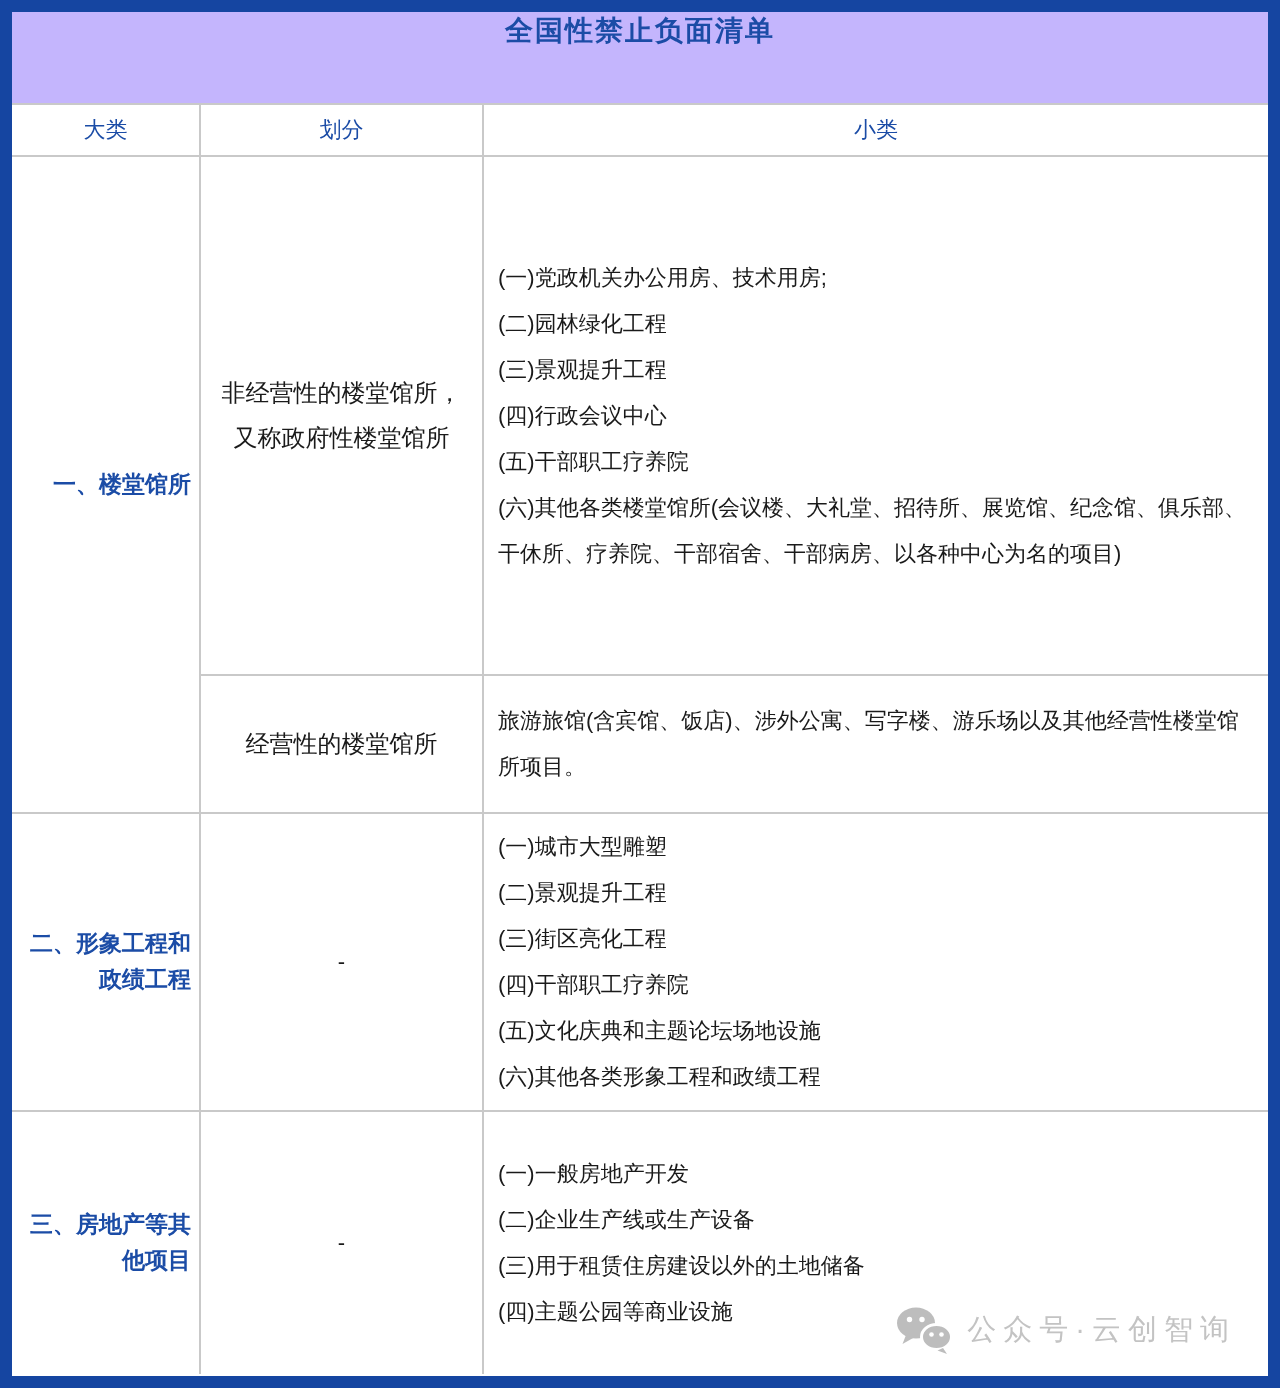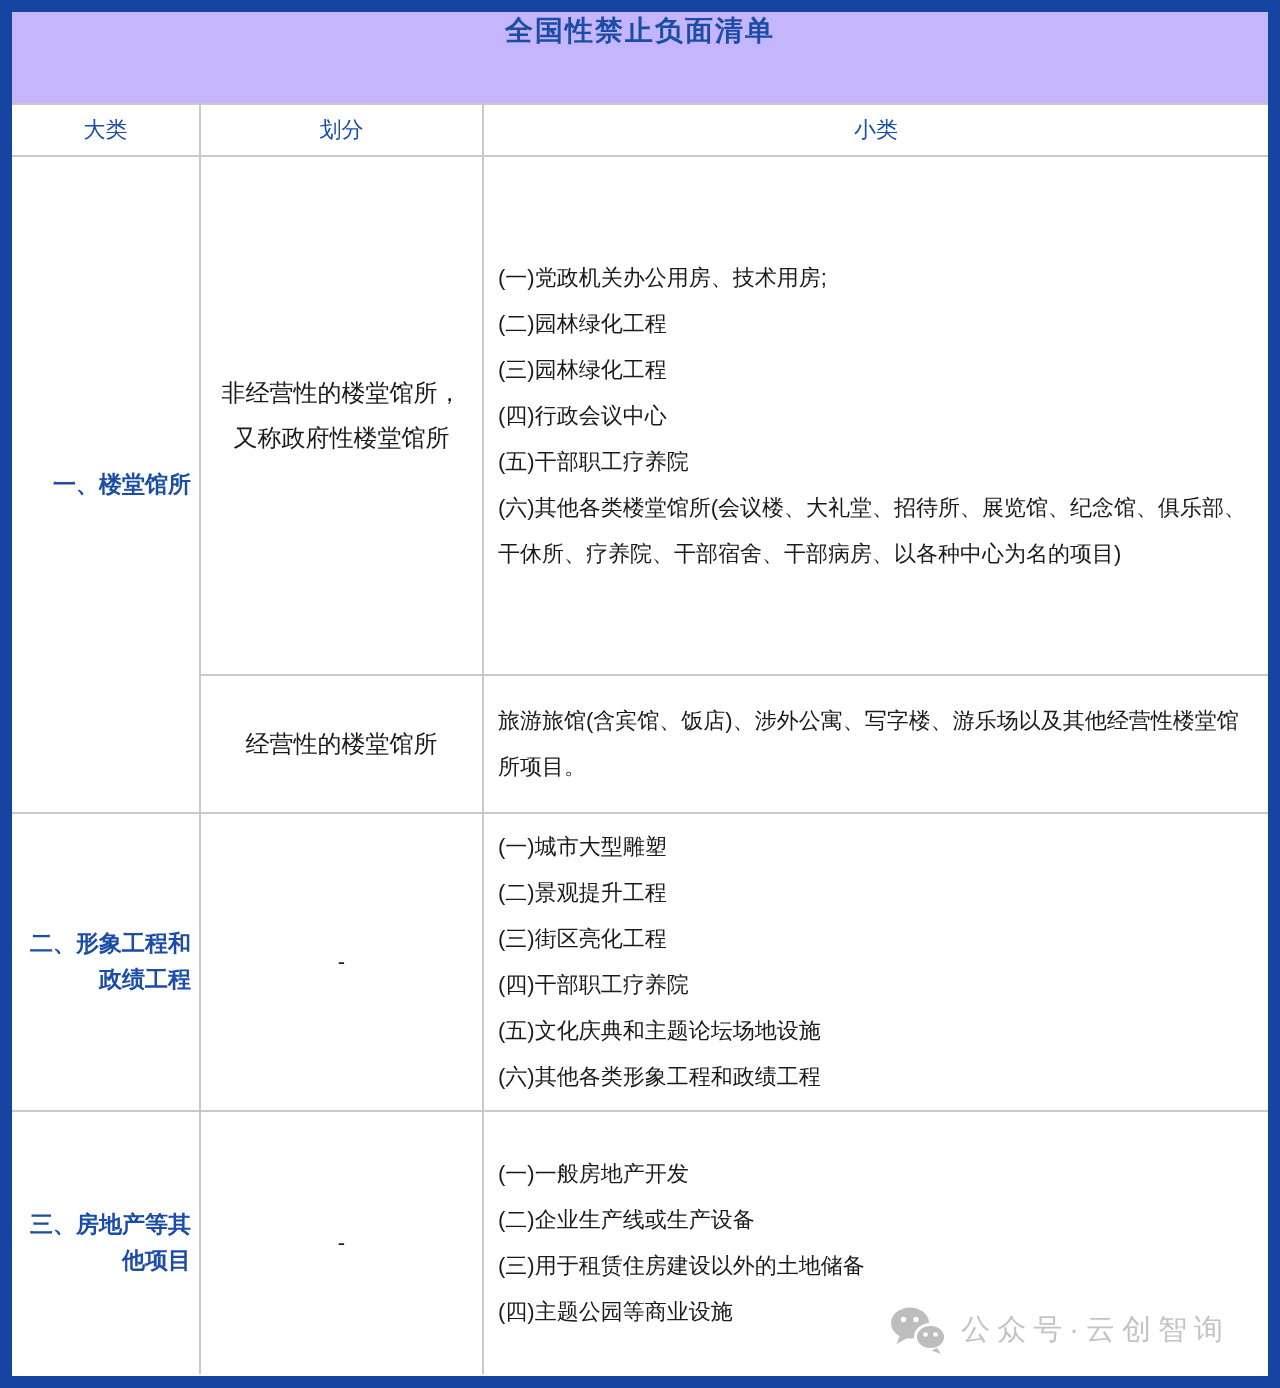--- a/index.html
+++ b/index.html
@@ -72,21 +72,21 @@
   .prose {
     font-size: 22px;
     line-height: 46px;
     color: #1a1a1a;
   }
   tr.r-sub1 td { height: 519px; }
   tr.r-sub2 td { height: 138px; }
   tr.r-2 td { height: 296px; margin-top: 21px; }
   .watermark {
     position: absolute;
-    right: 38px;
+    right: 32px;
     bottom: 22px;
     display: flex;
     align-items: center;
     gap: 14px;
     pointer-events: none;
   }
   .watermark .wm-text {
     font-size: 29px;
     color: #c3c3c3;
     letter-spacing: 7px;
@@ -117,21 +117,21 @@
       </tr>
     </thead>
     <tbody>
       <tr class="r-sub1">
         <td class="cat" rowspan="2">一、楼堂馆所</td>
         <td class="division">非经营性的楼堂馆所，
 又称政府性楼堂馆所</td>
         <td class="items-cell">
           <div class="item">(一)党政机关办公用房、技术用房;</div>
           <div class="item">(二)园林绿化工程</div>
-          <div class="item">(三)园林绿化工程</div>
+          <div class="item">(三)景观提升工程</div>
           <div class="item">(四)行政会议中心</div>
           <div class="item">(五)干部职工疗养院</div>
           <div class="item">(六)其他各类楼堂馆所(会议楼、大礼堂、招待所、展览馆、纪念馆、俱乐部、干休所、疗养院、干部宿舍、干部病房、以各种中心为名的项目)</div>
         </td>
       </tr>
       <tr class="r-sub2">
         <td class="division">经营性的楼堂馆所</td>
         <td class="items-cell">
           <p class="prose">旅游旅馆(含宾馆、饭店)、涉外公寓、写字楼、游乐场以及其他经营性楼堂馆所项目。</p>
         </td>

